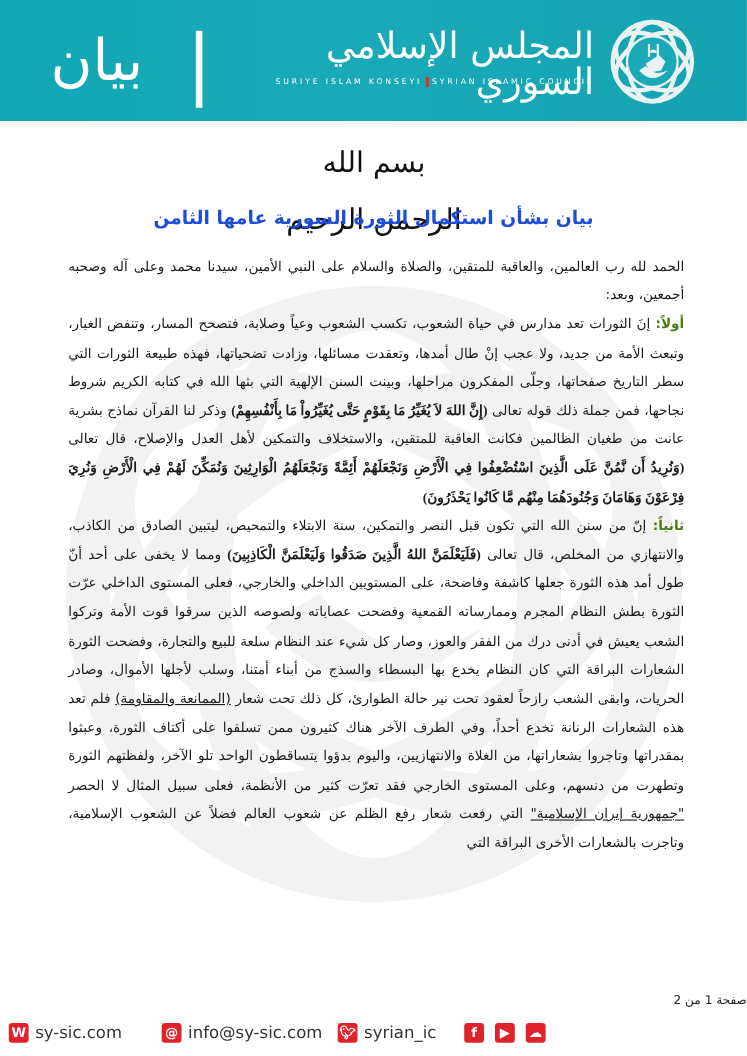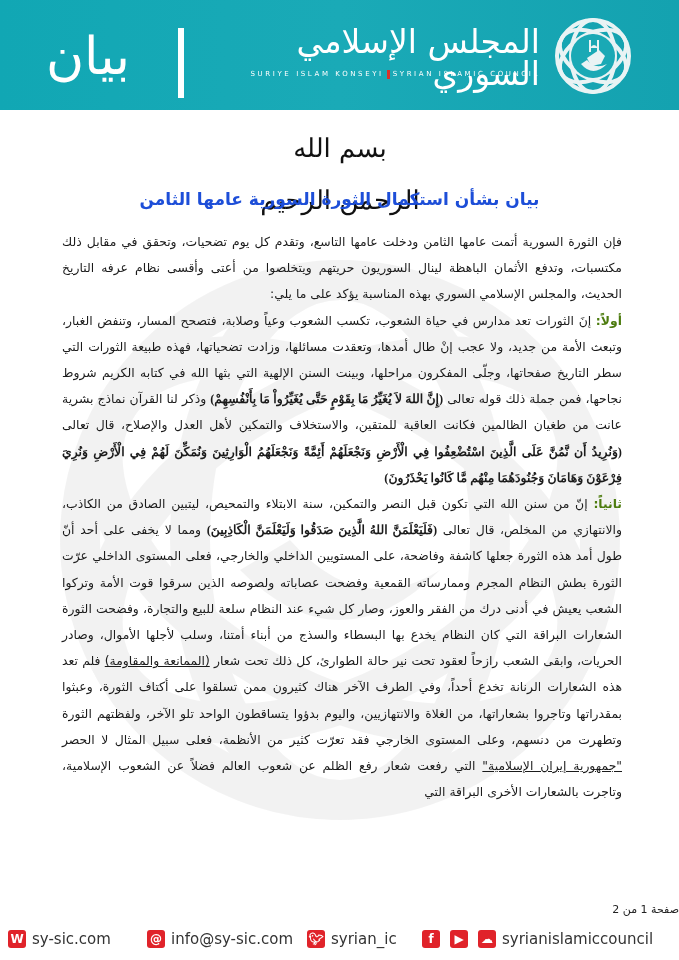--- a/index.html
+++ b/index.html
@@ -72,21 +72,21 @@
     <ellipse cx="300" cy="300" rx="260" ry="150" transform="rotate(-30 300 300)"></ellipse>
     <ellipse cx="300" cy="300" rx="260" ry="150" transform="rotate(90 300 300)"></ellipse>
   </g>
   <path d="M200 330 Q300 430 400 330 Q320 380 250 300 Z" fill="#555"></path>
 </svg>
 
 <div class="basmala">بسم الله الرحمن الرحيم</div>
 <div class="title">بيان بشأن استكمال الثورة السورية عامها الثامن</div>
 
 <div class="body-text">
-  <p>فإن الثورة السورية أتمت عامها الثامن ودخلت عامها التاسع، وتقدم كل يوم تضحيات، وتحقق في مقابل ذلك مكتسبات، وتدفع الأثمان الباهظة لينال السوريون حريتهم ويتخلصوا من أعتى وأقسى نظام عرفه التاريخ الحديث، والمجلس الإسلامي السوري بهذه المناسبة يؤكد على ما يلي:</p>
+  <p>الحمد لله رب العالمين، والعاقبة للمتقين، والصلاة والسلام على النبي الأمين، سيدنا محمد وعلى آله وصحبه أجمعين، وبعد:</p>
   <p><span class="red">أولاً:</span><span> إنَ الثورات تعد مدارس في حياة الشعوب، تكسب الشعوب وعياً وصلابة، فتصحح المسار، وتنفض الغبار، وتبعث الأمة من جديد، ولا عجب إنْ طال أمدها، وتعقدت مسائلها، وزادت تضحياتها، فهذه طبيعة الثورات التي سطر التاريخ صفحاتها، وجلّى المفكرون مراحلها، وبينت السنن الإلهية التي بثها الله في كتابه الكريم شروط نجاحها، فمن جملة ذلك قوله تعالى </span><span class="quran">(إِنَّ اللهَ لاَ يُغَيِّرُ مَا بِقَوْمٍ حَتَّى يُغَيِّرُواْ مَا بِأَنْفُسِهِمْ)</span><span> وذكر لنا القرآن نماذج بشرية عانت من طغيان الظالمين فكانت العاقبة للمتقين، والاستخلاف والتمكين لأهل العدل والإصلاح، قال تعالى </span><span class="quran">(وَنُرِيدُ أَن نَّمُنَّ عَلَى الَّذِينَ اسْتُضْعِفُوا فِي الْأَرْضِ وَنَجْعَلَهُمْ أَئِمَّةً وَنَجْعَلَهُمُ الْوَارِثِينَ وَنُمَكِّنَ لَهُمْ فِي الْأَرْضِ وَنُرِيَ فِرْعَوْنَ وَهَامَانَ وَجُنُودَهُمَا مِنْهُم مَّا كَانُوا يَحْذَرُونَ)</span></p>
   <p><span class="red">ثانياً:</span><span> إنّ من سنن الله التي تكون قبل النصر والتمكين، سنة الابتلاء والتمحيص، ليتبين الصادق من الكاذب، والانتهازي من المخلص، قال تعالى </span><span class="quran">(فَلَيَعْلَمَنَّ اللهُ الَّذِينَ صَدَقُوا وَلَيَعْلَمَنَّ الْكَاذِبِينَ)</span><span> ومما لا يخفى على أحد أنّ طول أمد هذه الثورة جعلها كاشفة وفاضحة، على المستويين الداخلي والخارجي، فعلى المستوى الداخلي عرّت الثورة بطش النظام المجرم وممارساته القمعية وفضحت عصاباته ولصوصه الذين سرقوا قوت الأمة وتركوا الشعب يعيش في أدنى درك من الفقر والعوز، وصار كل شيء عند النظام سلعة للبيع والتجارة، وفضحت الثورة الشعارات البراقة التي كان النظام يخدع بها البسطاء والسذج من أبناء أمتنا، وسلب لأجلها الأموال، وصادر الحريات، وابقى الشعب رازحاً لعقود تحت نير حالة الطوارئ، كل ذلك تحت شعار </span><span class="ul">(الممانعة والمقاومة)</span><span> فلم تعد هذه الشعارات الرنانة تخدع أحداً، وفي الطرف الآخر هناك كثيرون ممن تسلقوا على أكتاف الثورة، وعبثوا بمقدراتها وتاجروا بشعاراتها، من الغلاة والانتهازيين، واليوم بدؤوا يتساقطون الواحد تلو الآخر، ولفظتهم الثورة وتطهرت من دنسهم، وعلى المستوى الخارجي فقد تعرّت كثير من الأنظمة، فعلى سبيل المثال لا الحصر </span><span class="ul">"جمهورية إيران الإسلامية"</span><span> التي رفعت شعار رفع الظلم عن شعوب العالم فضلاً عن الشعوب الإسلامية، وتاجرت بالشعارات الأخرى البراقة التي</span></p>
 </div>
 
 <div class="page-num">صفحة 1 من 2</div>
 
 <div class="footer">
   <div class="f-item" style="left:8px;">
     <span class="ico">W</span>
     <span>sy-sic.com</span>
@@ -96,15 +96,14 @@
     <span>info@sy-sic.com</span>
   </div>
   <div class="f-item" style="left:307px;">
     <span class="ico">🐦︎</span>
     <span>syrian_ic</span>
   </div>
   <div class="f-item" style="left:422px;">
     <span class="ico">f</span>
     <span class="ico" style="margin-left:4px;">▶</span>
     <span class="ico" style="margin-left:4px;">☁</span>
-    <span>syrianislamiccouncil</span>
   </div>
 </div>
 
 </body></html>

